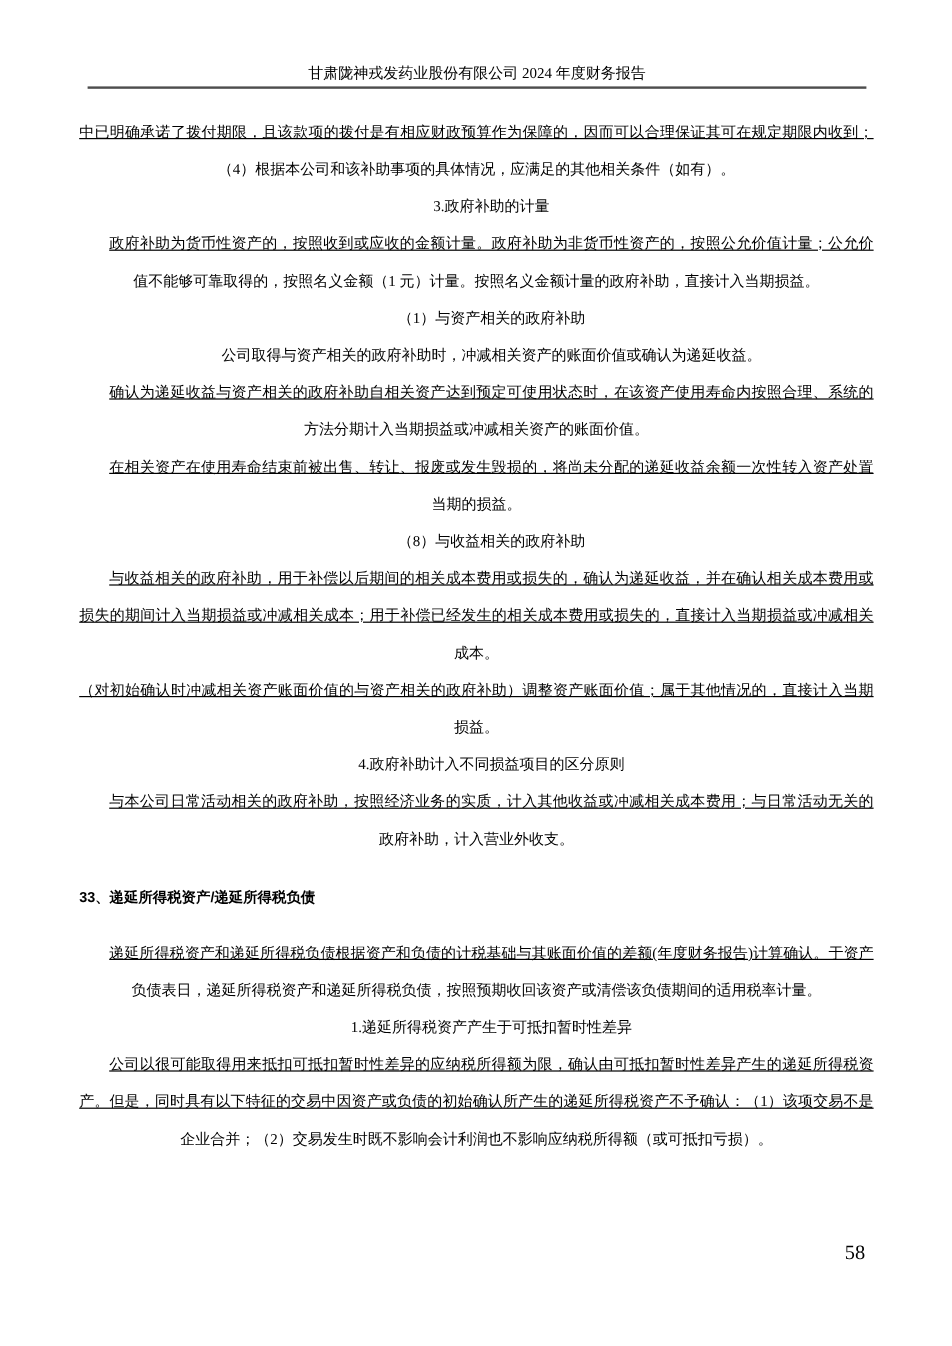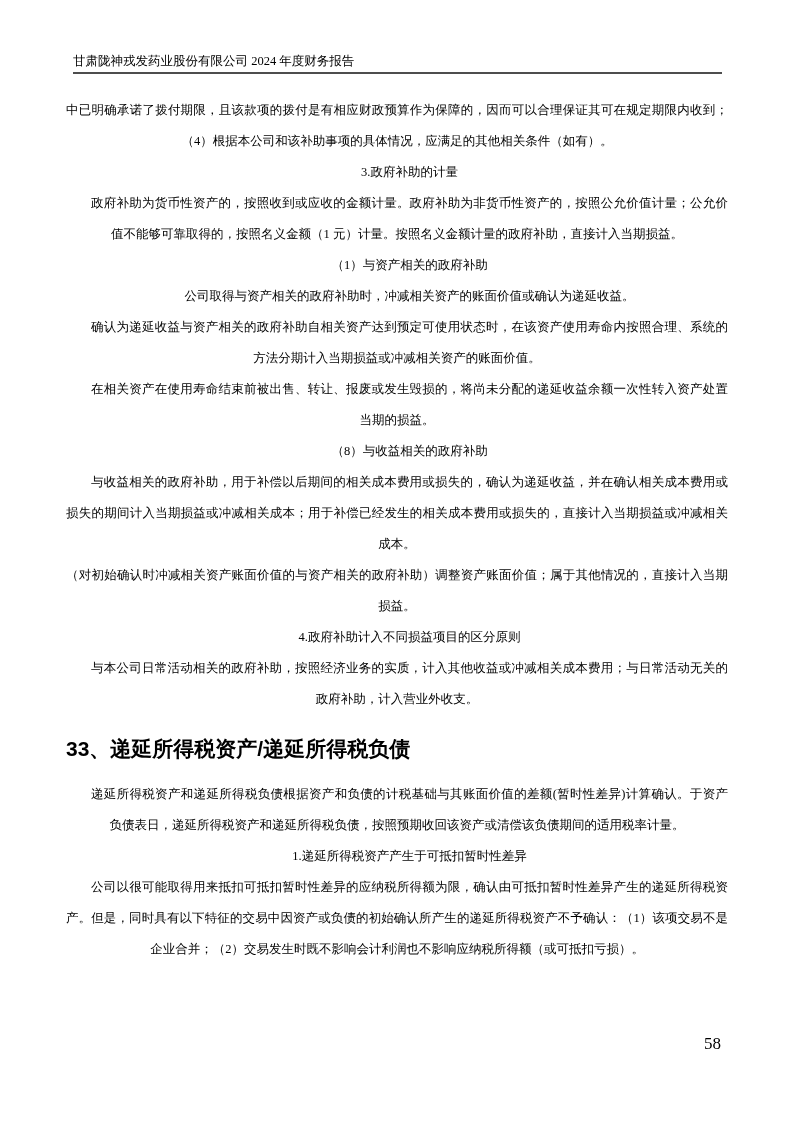--- a/index.html
+++ b/index.html
@@ -14,21 +14,21 @@
     background: #ffffff;
     color: #000000;
     font-family: "Liberation Serif", "DejaVu Serif", serif;
     overflow: hidden;
   }
   .header {
     position: absolute;
     top: 53px;
     left: 73px;
     right: 71px;
-    text-align: left;
+    text-align: center;
     font-size: 12.5px;
     line-height: 17px;
     padding-bottom: 2px;
     border-bottom: 2px solid #4d4d4d;
   }
   .content {
     position: absolute;
     top: 95px;
     left: 66px;
     right: 65px;
@@ -40,25 +40,26 @@
     text-align: center;
     word-break: break-all;
   }
   .line.indent {
     text-indent: 2em;
   }
   .line.fill {
     text-align: justify;
     text-align-last: justify;
     text-justify: inter-character;
+    text-decoration: underline;
   }
   .heading {
     font-family: "Liberation Sans", "DejaVu Sans", sans-serif;
     font-weight: bold;
-    font-size: 21px;
+    font-size: 12px;
     line-height: 31px;
     margin: 18px 0 15px 0;
   }
   .footer {
     position: absolute;
     top: 1036px;
     right: 72px;
     font-size: 17px;
     line-height: 16px;
   }
@@ -85,21 +86,21 @@
       <div class="line indent">（8）与收益相关的政府补助</div>
       <div class="line indent fill">与收益相关的政府补助，用于补偿以后期间的相关成本费用或损失的，确认为递延收益，并在确认相关成本费用或</div>
       <div class="line fill">损失的期间计入当期损益或冲减相关成本；用于补偿已经发生的相关成本费用或损失的，直接计入当期损益或冲减相关</div>
       <div class="line">成本。</div>
       <div class="line fill">（对初始确认时冲减相关资产账面价值的与资产相关的政府补助）调整资产账面价值；属于其他情况的，直接计入当期</div>
       <div class="line">损益。</div>
       <div class="line indent">4.政府补助计入不同损益项目的区分原则</div>
       <div class="line indent fill">与本公司日常活动相关的政府补助，按照经济业务的实质，计入其他收益或冲减相关成本费用；与日常活动无关的</div>
       <div class="line">政府补助，计入营业外收支。</div>
       <div class="heading">33、递延所得税资产/递延所得税负债</div>
-      <div class="line indent fill">递延所得税资产和递延所得税负债根据资产和负债的计税基础与其账面价值的差额(暂时性差异)计算确认。于资产</div>
+      <div class="line indent fill">递延所得税资产和递延所得税负债根据资产和负债的计税基础与其账面价值的差额(年度财务报告)计算确认。于资产</div>
       <div class="line">负债表日，递延所得税资产和递延所得税负债，按照预期收回该资产或清偿该负债期间的适用税率计量。</div>
       <div class="line indent">1.递延所得税资产产生于可抵扣暂时性差异</div>
       <div class="line indent fill">公司以很可能取得用来抵扣可抵扣暂时性差异的应纳税所得额为限，确认由可抵扣暂时性差异产生的递延所得税资</div>
       <div class="line fill">产。但是，同时具有以下特征的交易中因资产或负债的初始确认所产生的递延所得税资产不予确认：（1）该项交易不是</div>
       <div class="line">企业合并；（2）交易发生时既不影响会计利润也不影响应纳税所得额（或可抵扣亏损）。</div>
     </div>
   <div class="footer">
     <span>58</span>
   </div>
 </div>

